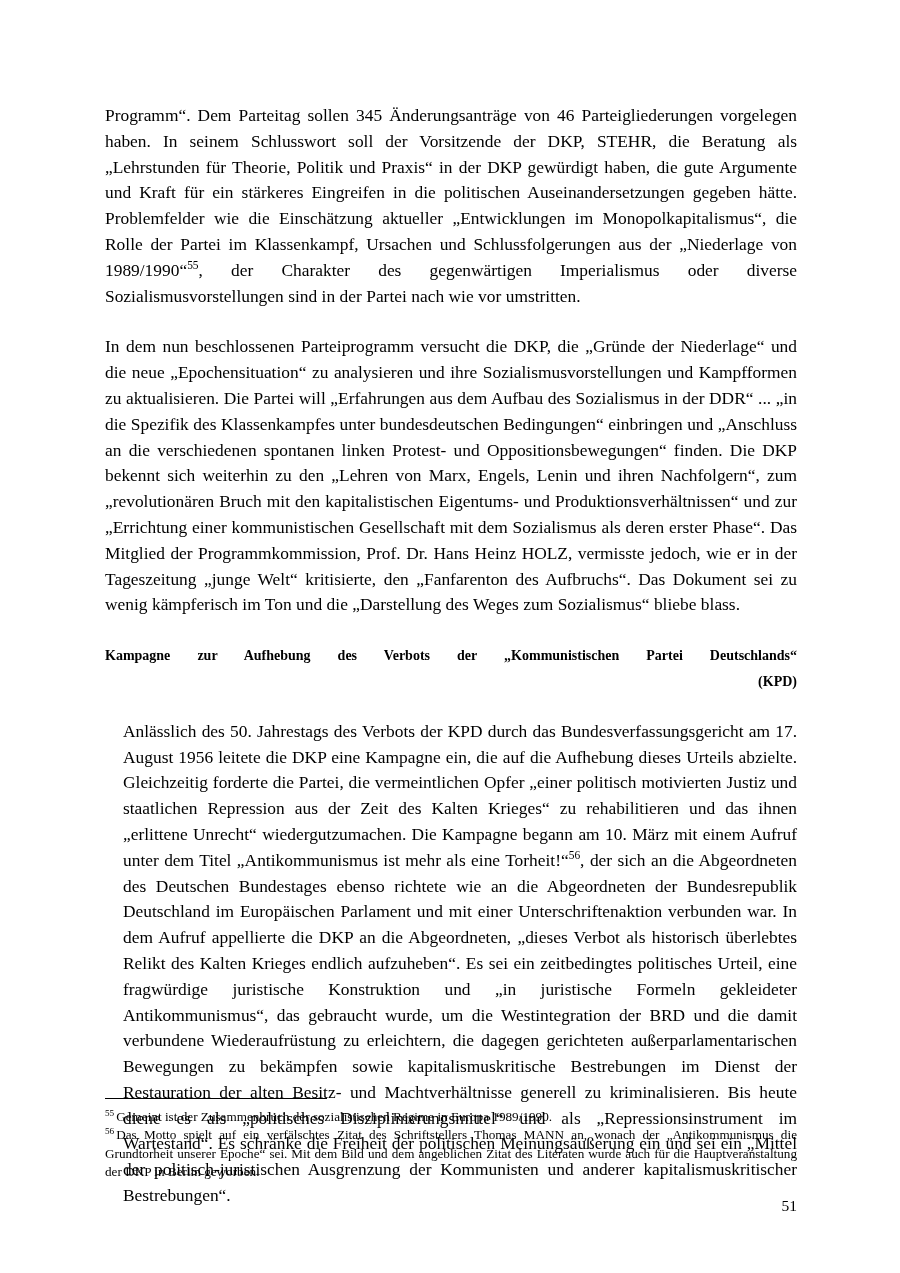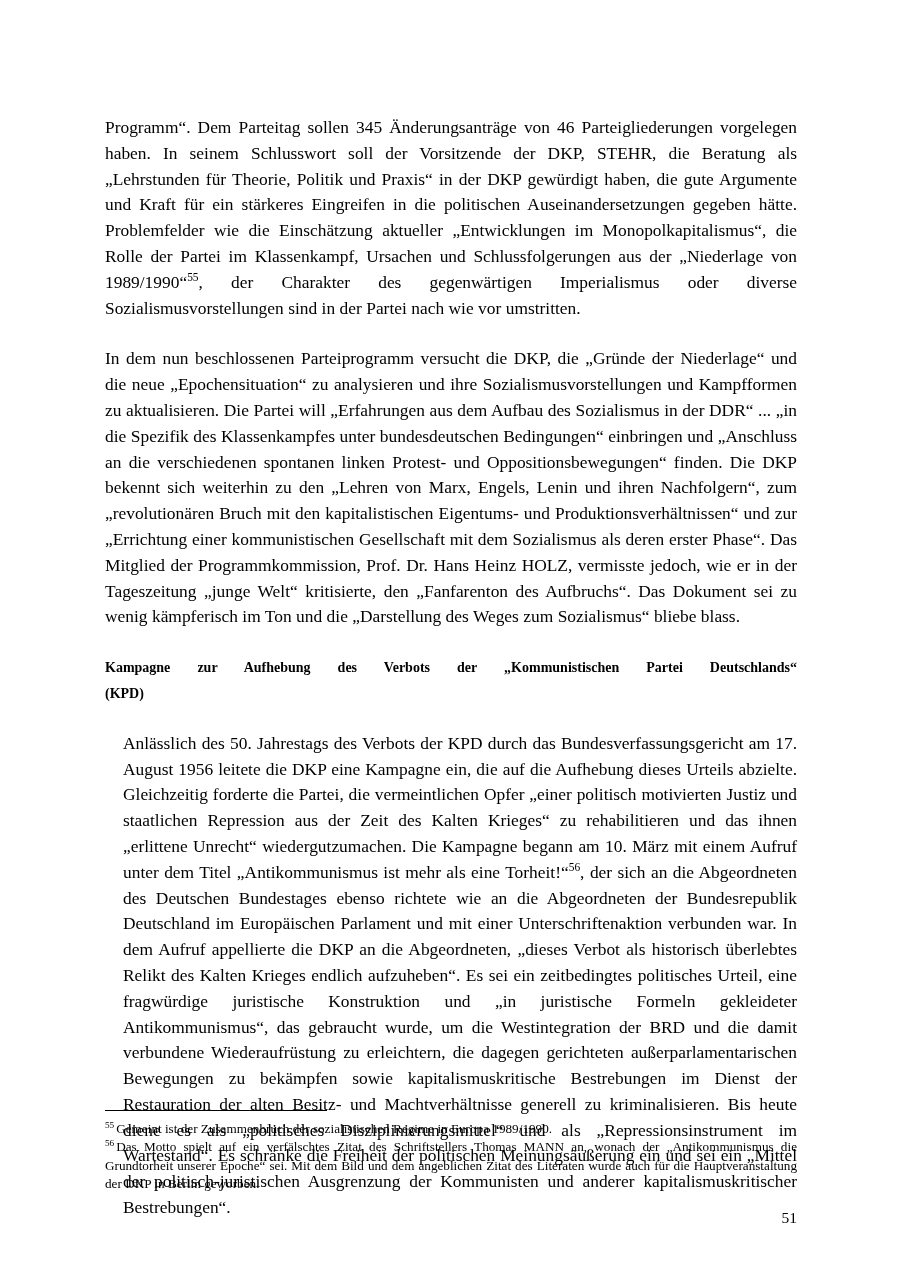--- a/index.html
+++ b/index.html
@@ -11,21 +11,21 @@
     width: 900px;
     height: 1273px;
     position: relative;
     font-family: "Liberation Serif", "DejaVu Serif", serif;
     color: #000000;
     overflow: hidden;
   }
   .page {
     position: absolute;
     left: 0;
-    top: 12px;
+    top: 0;
     width: 900px;
     height: 1078px;
     background: #ffffff;
   }
   .content {
     position: absolute;
     left: 105px;
     top: 103px;
     width: 692px;
   }
@@ -52,21 +52,21 @@
     text-justify: inter-word;
   }
   
   h2.section-heading > span.line1 {
     display: block;
     text-align: justify;
     text-align-last: justify;
   }
   h2.section-heading > span.line2 {
     display: block;
-    text-align: left;
+    text-align: right;
   }
   sup.fn-ref {
     font-size: 0.66em;
     vertical-align: super;
     line-height: 0;
   }
   .footnotes {
     position: absolute;
     left: 105px;
     top: 1098px;

